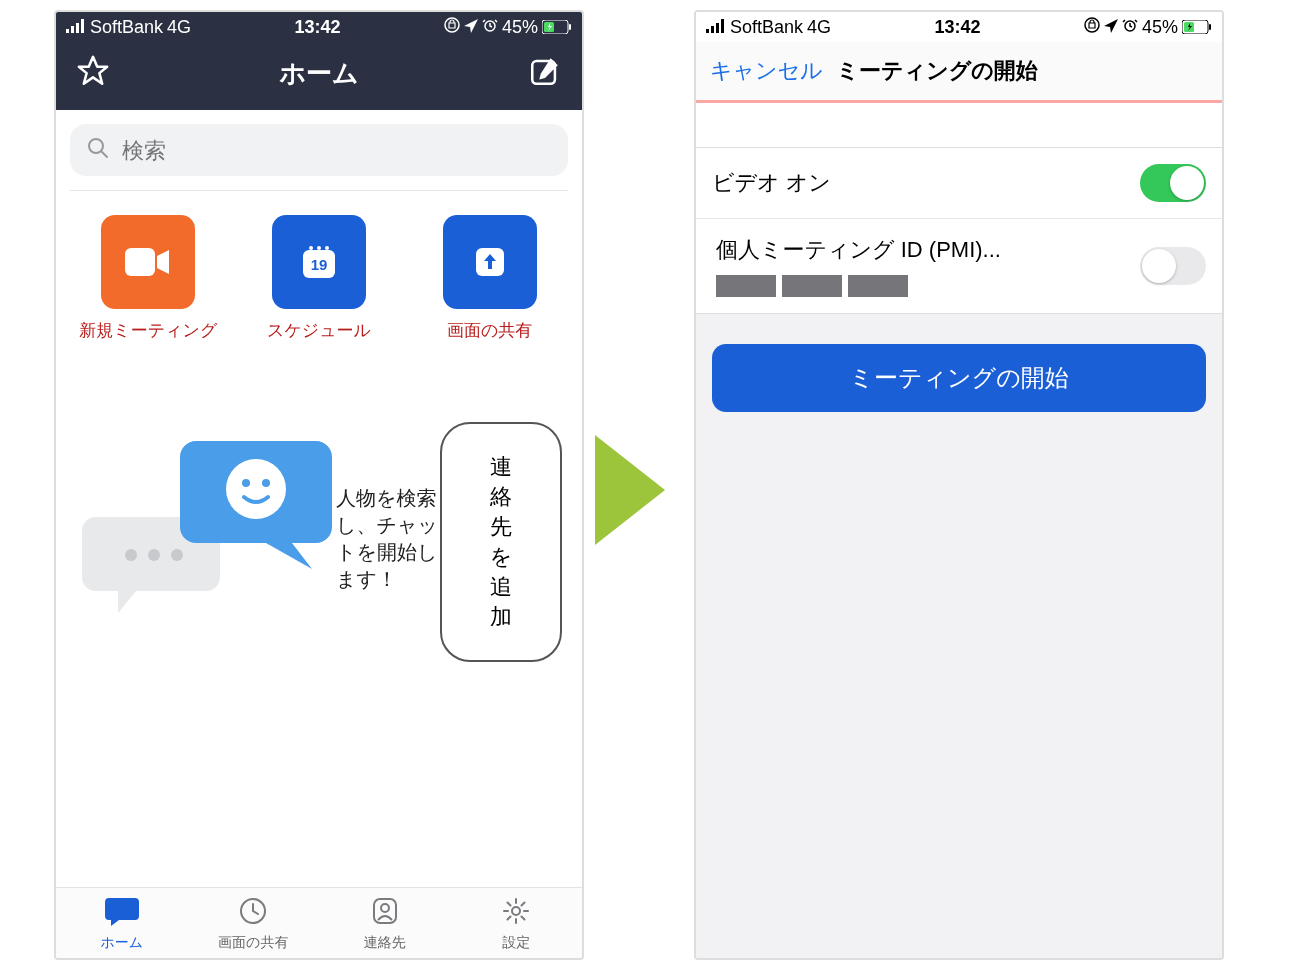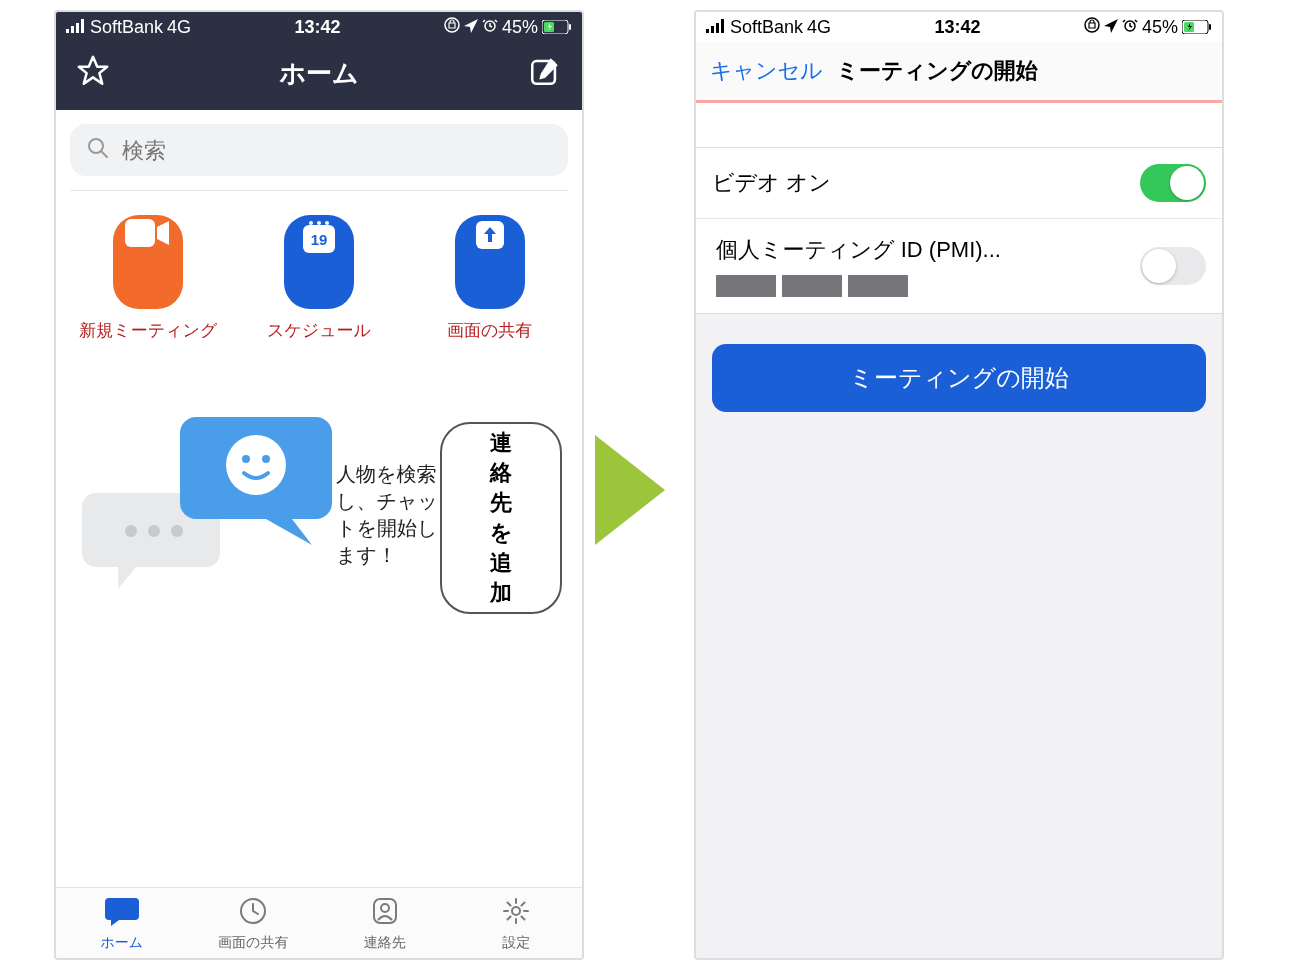--- a/index.html
+++ b/index.html
@@ -86,25 +86,25 @@
     }
     .action-item {
       flex: 1;
       display: flex;
       flex-direction: column;
       align-items: center;
       gap: 10px;
       cursor: pointer;
     }
     .action-icon-box {
-      width: 70px;
+      width: 94px;
       height: 94px;
-      border-radius: 26px;
-      display: flex;
-      align-items: flex-start;
+      border-radius: 14px;
+      display: flex;
+      align-items: center;
       justify-content: center;
     }
     .action-icon-box.orange { background: #f26b2a; }
     .action-icon-box.blue { background: #1a5fd6; }
     .action-label { font-size: 17px; color: #b91c1c; }
     
     
     .chat-empty {
       display: flex;
       flex-direction: row;
@@ -119,23 +119,23 @@
     .chat-prompt {
       font-size: 20px;
       font-weight: 500;
       margin-top: 24px;
       color: #222;
     }
     .add-contact-btn {
       margin-top: 30px;
       border: 2px solid #555;
       border-radius: 30px;
-      padding: 4px 40px;
+      padding: 28px 40px;
       font-size: 22px;
-      font-weight: 700;
+      font-weight: 400;
       background: #fff;
       cursor: pointer;
     }
     
     
     .tab-bar {
       position: absolute;
       bottom: 0;
       left: 0;
       right: 0;

